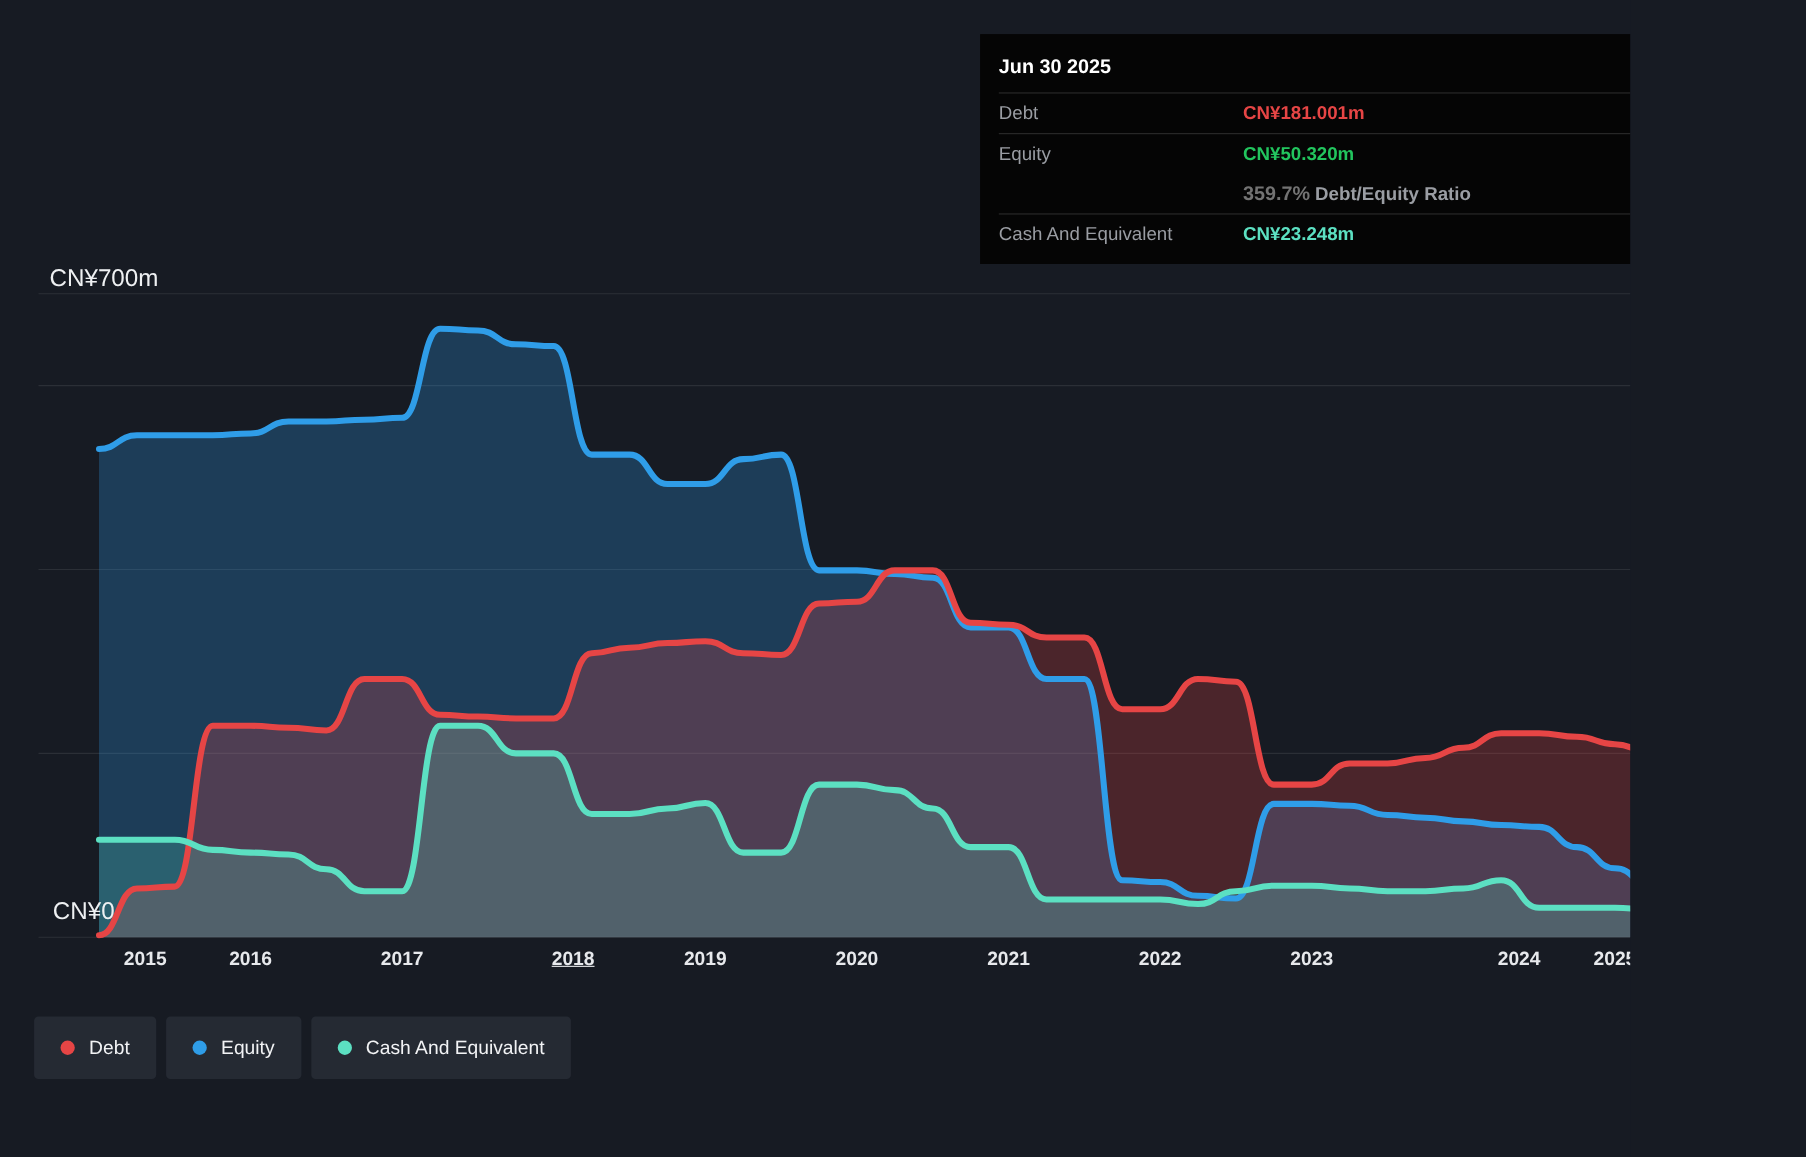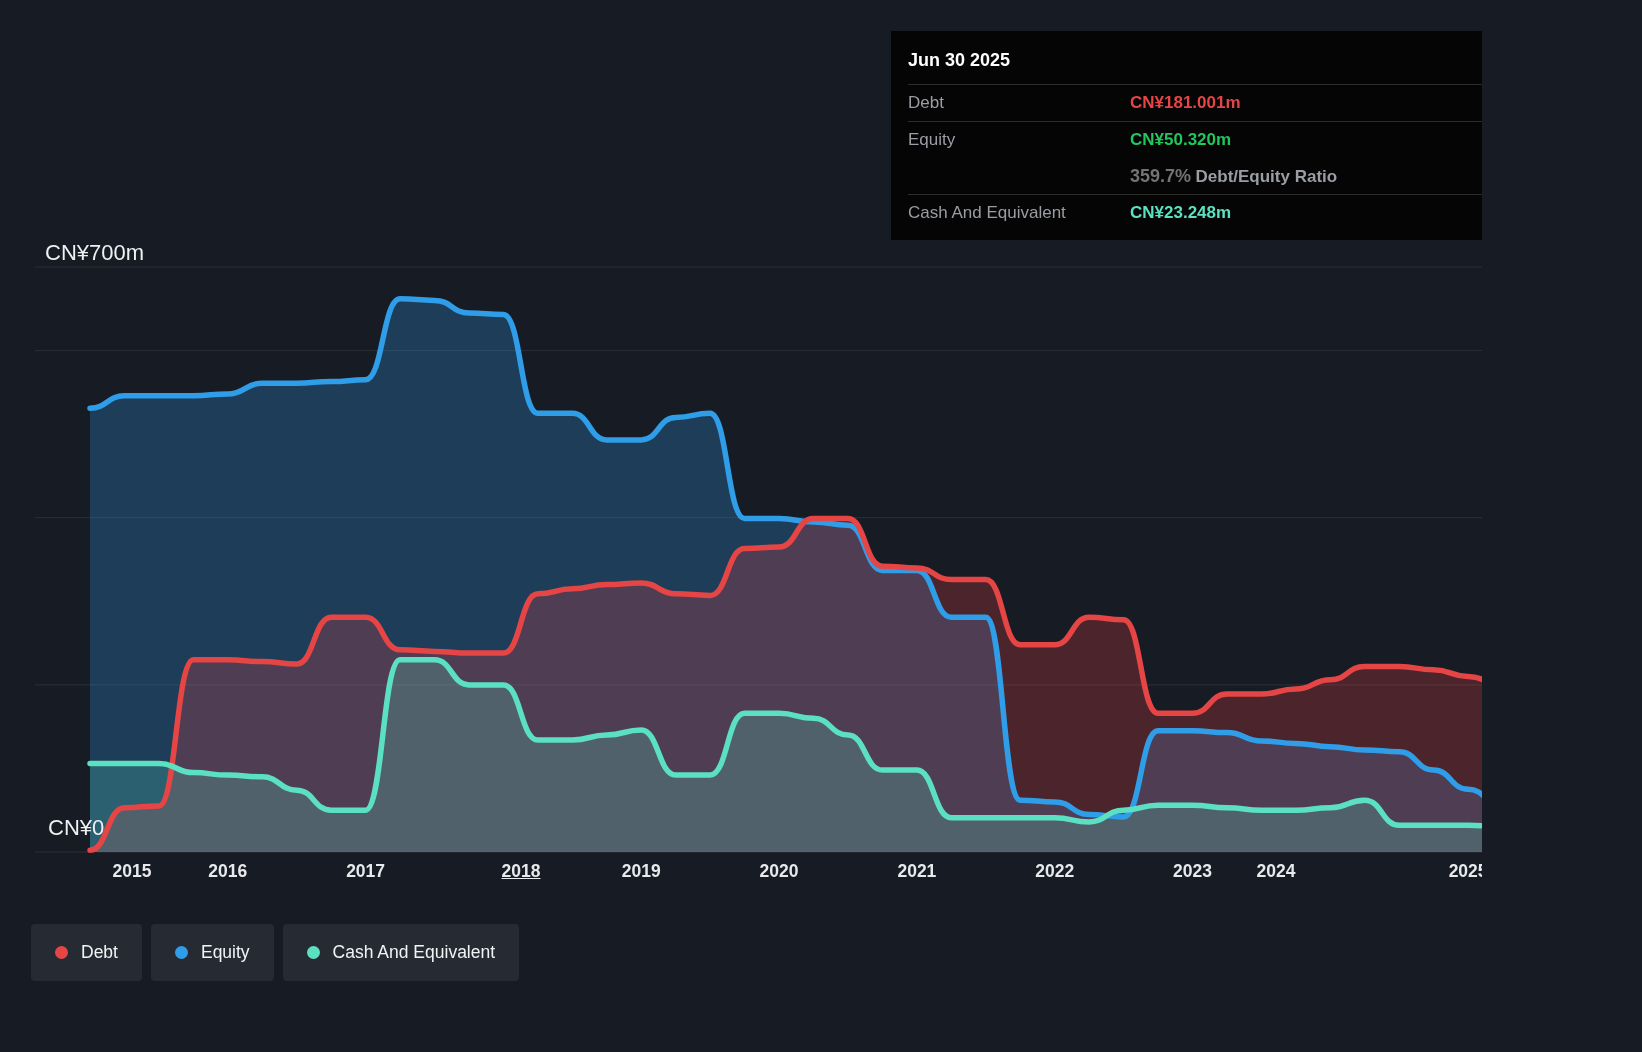--- a/index.html
+++ b/index.html
@@ -93,21 +93,21 @@
   <div id="x-axis">
       <div class="x-tick" style="left: 92px; margin-left: 40px;">2015</div>
       <div class="x-tick" style="left: 227.8px;">2016</div>
       <div class="x-tick" style="left: 365.6px;">2017</div>
       <div class="x-tick" style="left: 521px; text-decoration: underline;">2018</div>
       <div class="x-tick" style="left: 641.2px;">2019</div>
       <div class="x-tick" style="left: 779px;">2020</div>
       <div class="x-tick" style="left: 916.9px;">2021</div>
       <div class="x-tick" style="left: 1054.7px;">2022</div>
       <div class="x-tick" style="left: 1192.5px;">2023</div>
-      <div class="x-tick" style="left: 1276px; text-align: center;">2024</div>
+      <div class="x-tick" style="left: 1381px; text-align: center;">2024</div>
       <div class="x-tick" style="left: 1468.1px;">2025</div>
     </div>
 
   <div class="legend">
     <div class="legend-item">
       <span class="dot" style="background: rgb(230, 69, 69);"></span>
       <span class="legend-label">Debt</span>
     </div>
     <div class="legend-item">
       <span class="dot" style="background: rgb(47, 157, 232);"></span>

